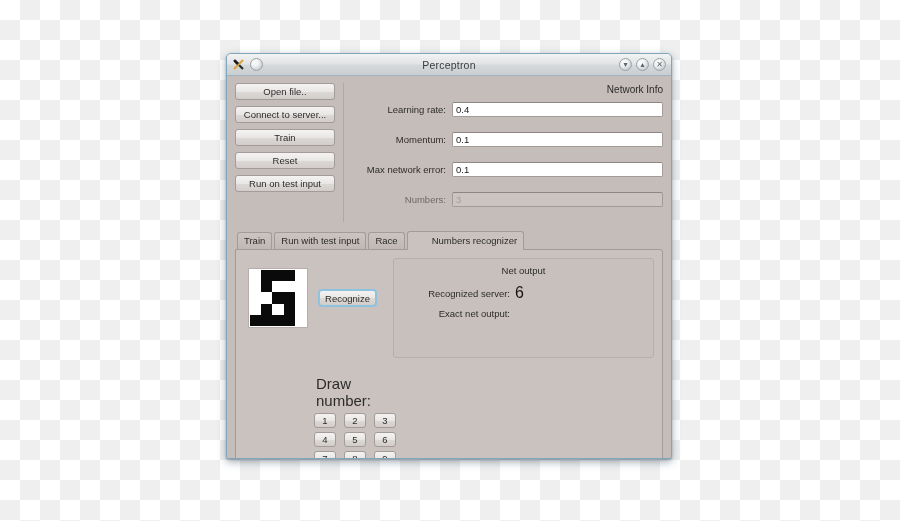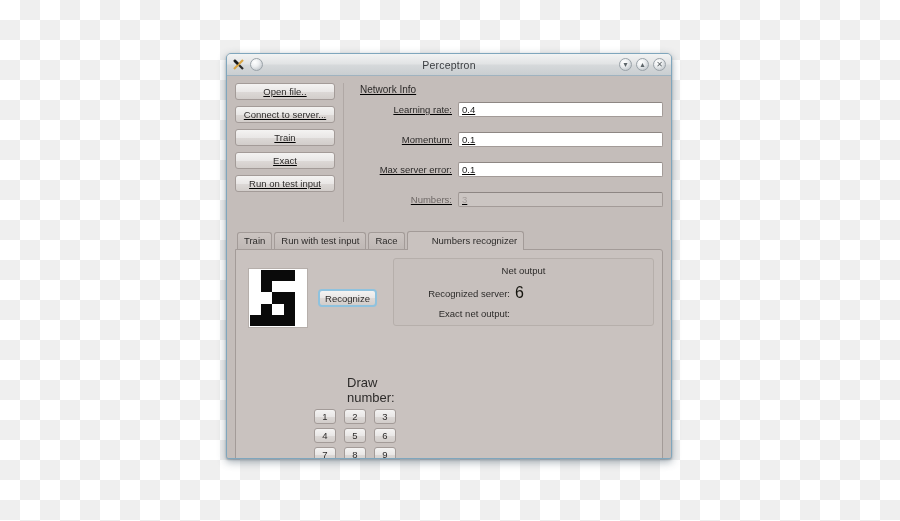--- a/index.html
+++ b/index.html
@@ -77,21 +77,21 @@
 
   
   .win-body {
     position: absolute;
     top: 22px; left: 0; right: 0; bottom: 0;
     background: #c4bdba;
     padding: 7px 8px 8px 8px;
     box-sizing: border-box;
   }
 
-  .top-row { display: flex; gap: 6px; text-decoration: underline; }
+  .top-row { display: flex; gap: 0; }
 
   .btn-column {
     width: 100px;
     display: flex;
     flex-direction: column;
     gap: 6px;
     padding-right: 8px;
     border-right: 1px solid #b0a8a5;
   }
 
@@ -108,21 +108,21 @@
     box-sizing: border-box;
     cursor: default;
     white-space: nowrap;
   }
 
   .net-info {
     flex: 1;
     padding-left: 10px;
   }
   .net-info-title {
-    text-align: left;
+    text-align: right;
     font-size: 10px;
     color: #2d2b2a;
     margin-bottom: 7px;
     margin-top: 1px;
   }
   .field-row {
     display: flex;
     align-items: center;
     margin-bottom: 15px;
   }
@@ -230,21 +230,21 @@
     box-sizing: border-box;
     cursor: default;
   }
 
   
   .net-output {
     position: absolute;
     left: 157px;
     top: 8px;
     right: 8px;
-    height: 68px;
+    height: 100px;
     border: 1px solid #b6afab;
     border-radius: 3px;
     background: #c7c0bd;
     box-sizing: border-box;
     padding: 6px 8px;
   }
   .net-output-title {
     text-align: center;
     font-size: 9.5px;
     color: #2d2b2a;
@@ -276,25 +276,24 @@
   }
 
   
   .numpad-wrap {
     position: absolute;
     left: 78px;
     top: 125px;
     width: 90px;
   }
   .numpad-label {
-    font-size: 13px;
+    font-size: 15px;
     color: #2d2b2a;
     margin-bottom: 4px;
     padding-left: 2px;
-    margin-left: 31px;
   }
   .numpad {
     display: grid;
     grid-template-columns: repeat(3, 22px);
     gap: 4px 8px;
   }
   .num-btn {
     height: 15px;
     border: 1px solid #a39b98;
     border-radius: 3px;
@@ -334,39 +333,39 @@
   </div>
 
   <div class="win-body">
 
     <div class="top-row">
 
       <div class="btn-column">
         <div class="btn">Open file..</div>
         <div class="btn">Connect to server...</div>
         <div class="btn">Train</div>
-        <div class="btn">Exact</div>
+        <div class="btn">Reset</div>
         <div class="btn">Run on test input</div>
       </div>
 
       <div class="net-info">
         <div class="net-info-title">Network Info</div>
 
         <div class="field-row">
           <div class="field-label">Learning rate:</div>
           <div class="field-input">0.4</div>
         </div>
 
         <div class="field-row">
           <div class="field-label">Momentum:</div>
           <div class="field-input">0.1</div>
         </div>
 
         <div class="field-row">
-          <div class="field-label">Max server error:</div>
+          <div class="field-label">Max network error:</div>
           <div class="field-input">0.1</div>
         </div>
 
         <div class="field-row">
           <div class="field-label disabled">Numbers:</div>
           <div class="field-input disabled">3</div>
         </div>
       </div>
     </div>
 

